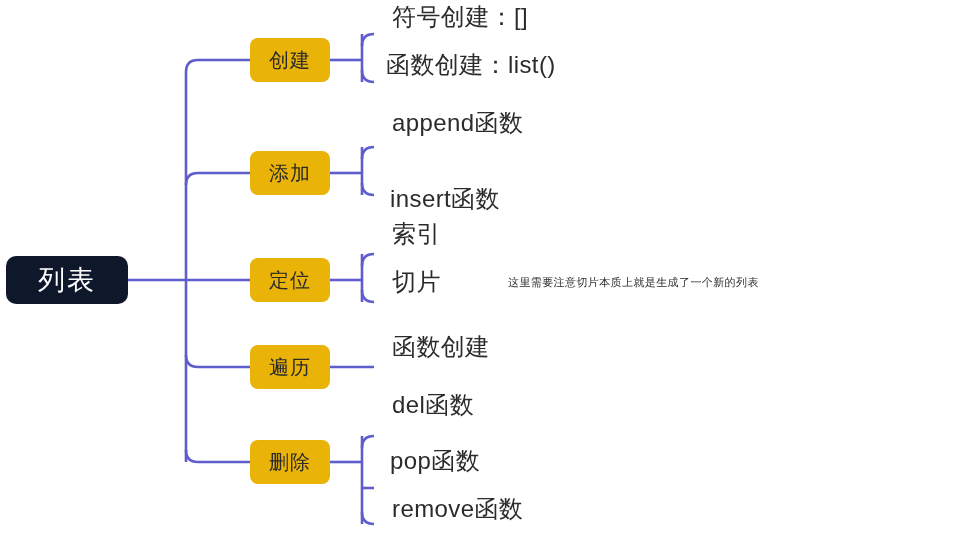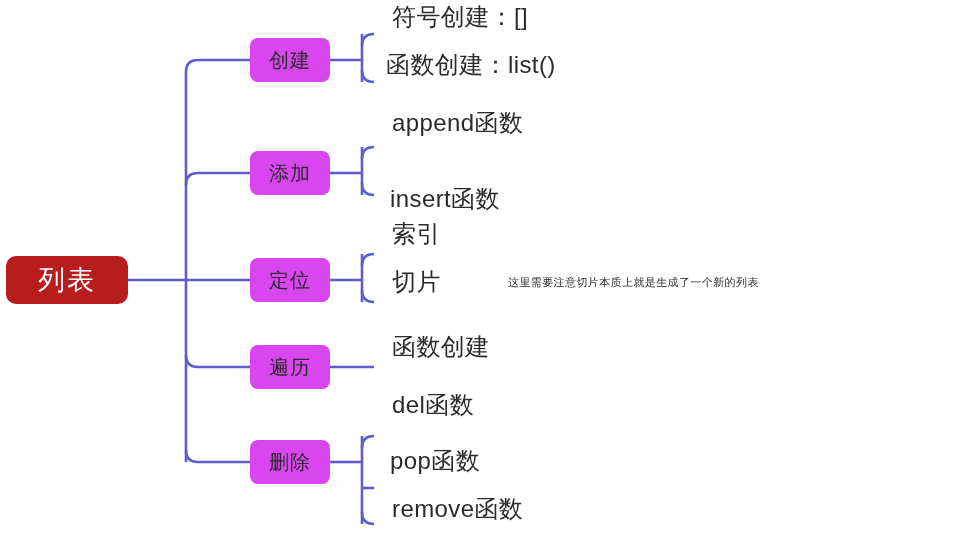--- a/index.html
+++ b/index.html
@@ -23,39 +23,39 @@
     top: 0;
     width: 954px;
     height: 537px;
   }
   .root-node {
     position: absolute;
     left: 6px;
     top: 256px;
     width: 122px;
     height: 48px;
-    background: #b91c1c;
+    background: #0f172a;
     border-radius: 10px;
     display: flex;
     align-items: center;
     justify-content: center;
     box-sizing: border-box;
   }
   .root-label {
     color: #ffffff;
     font-size: 27px;
     letter-spacing: 2px;
     line-height: 1;
     font-family: "Liberation Sans", "DejaVu Sans", sans-serif;
   }
   .branch-node {
     position: absolute;
     width: 80px;
     height: 44px;
-    background: #d946ef;
+    background: #eab308;
     border-radius: 8px;
     display: flex;
     align-items: center;
     justify-content: center;
     box-sizing: border-box;
   }
   .branch-label {
     color: #2b2b2b;
     font-size: 20px;
     letter-spacing: 1px;

